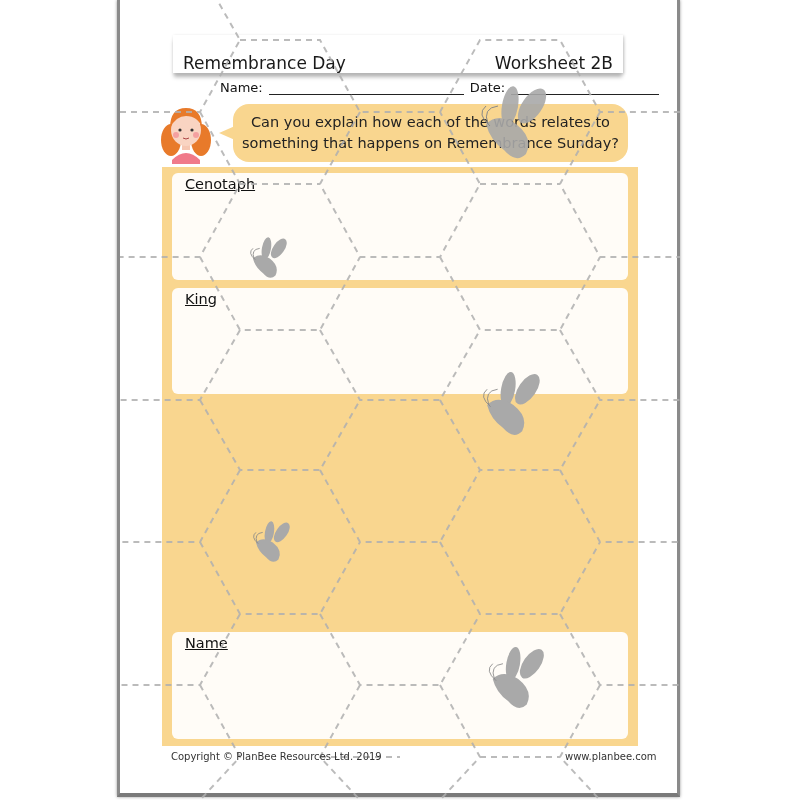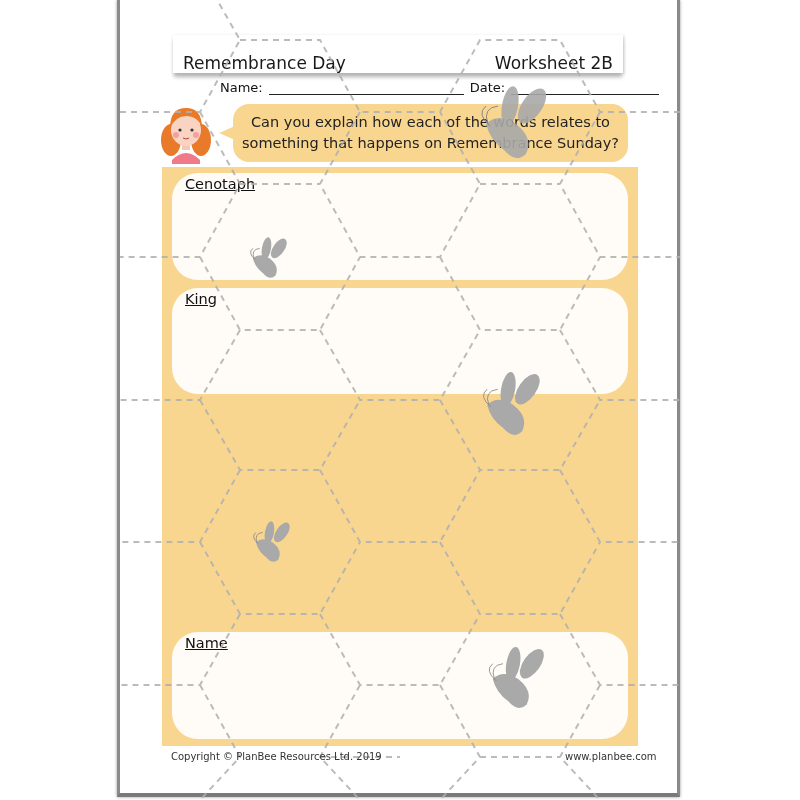--- a/index.html
+++ b/index.html
@@ -11,21 +11,21 @@
   .titlebar{position:absolute;left:173px;top:35px;width:450px;height:38px;background:#fff;
         box-shadow:0 5px 4px -1px #b5b5b5, 1px 1px 3px #ccc;display:flex;align-items:flex-end;justify-content:space-between;
         padding:0 10px;box-sizing:border-box;font-size:17px;color:#1a1a1a;}
   .namerow{position:absolute;left:176px;top:77px;width:450px;height:18px;display:flex;align-items:flex-end;font-size:13px;font-weight:normal;color:#111;margin-left:44px;}
   .line{border-bottom:1.5px solid #222;height:12px;}
   .bubble{position:absolute;left:233px;top:104px;width:395px;height:58px;background:#f9d68f;border-radius:16px;
         display:flex;align-items:center;justify-content:center;text-align:center;font-size:14.5px;line-height:21px;color:#222;}
   .tail{position:absolute;left:219px;top:126px;width:0;height:0;border-top:7px solid transparent;border-bottom:7px solid transparent;border-right:16px solid #f9d68f;}
   .avatar{position:absolute;left:158px;top:100px;width:56px;height:64px;}
   .panel{position:absolute;left:162px;top:167px;width:476px;height:579px;background:#f9d68f;}
-  .row{position:absolute;left:10px;width:456px;background:rgba(255,255,255,.93);border-radius:26px;}
+  .row{position:absolute;left:10px;width:456px;background:rgba(255,255,255,.93);border-radius:6px;}
   .row .lbl{position:absolute;left:13px;top:3px;font-size:14.5px;text-decoration:underline;color:#111;}
   .bee{position:absolute;pointer-events:none;}
   .foot{position:absolute;top:751px;font-size:10px;color:#333;}
 </style>
 </head>
 <body>
 
 <div class="page"></div>
 
 <div class="titlebar">

